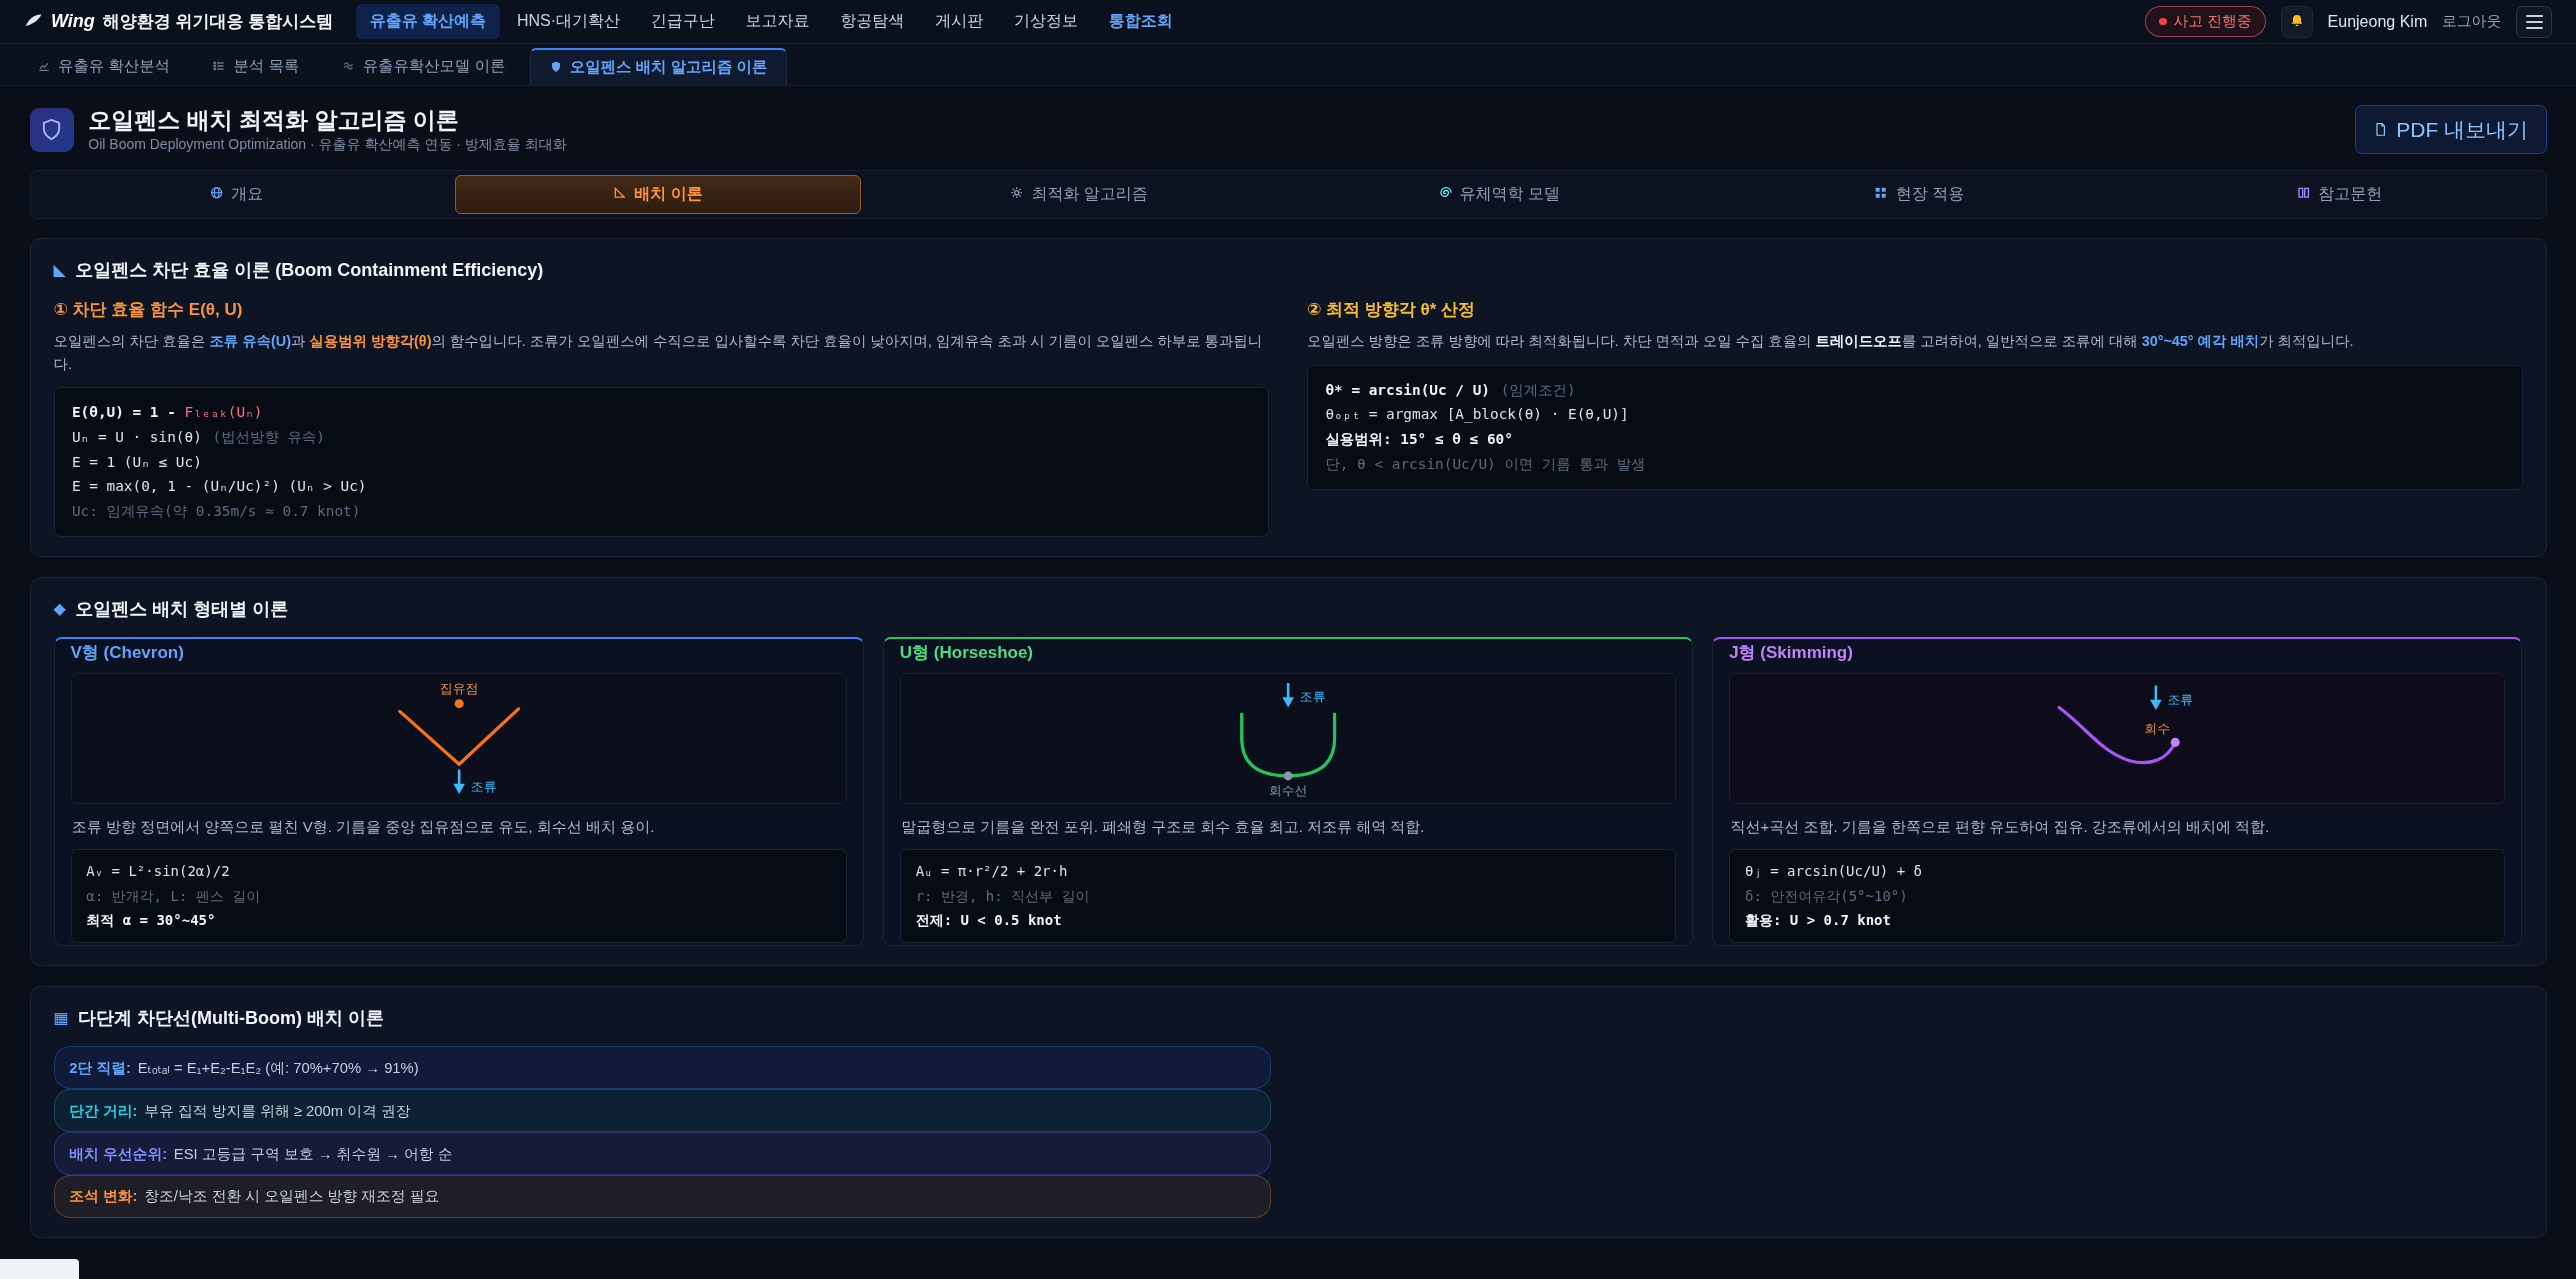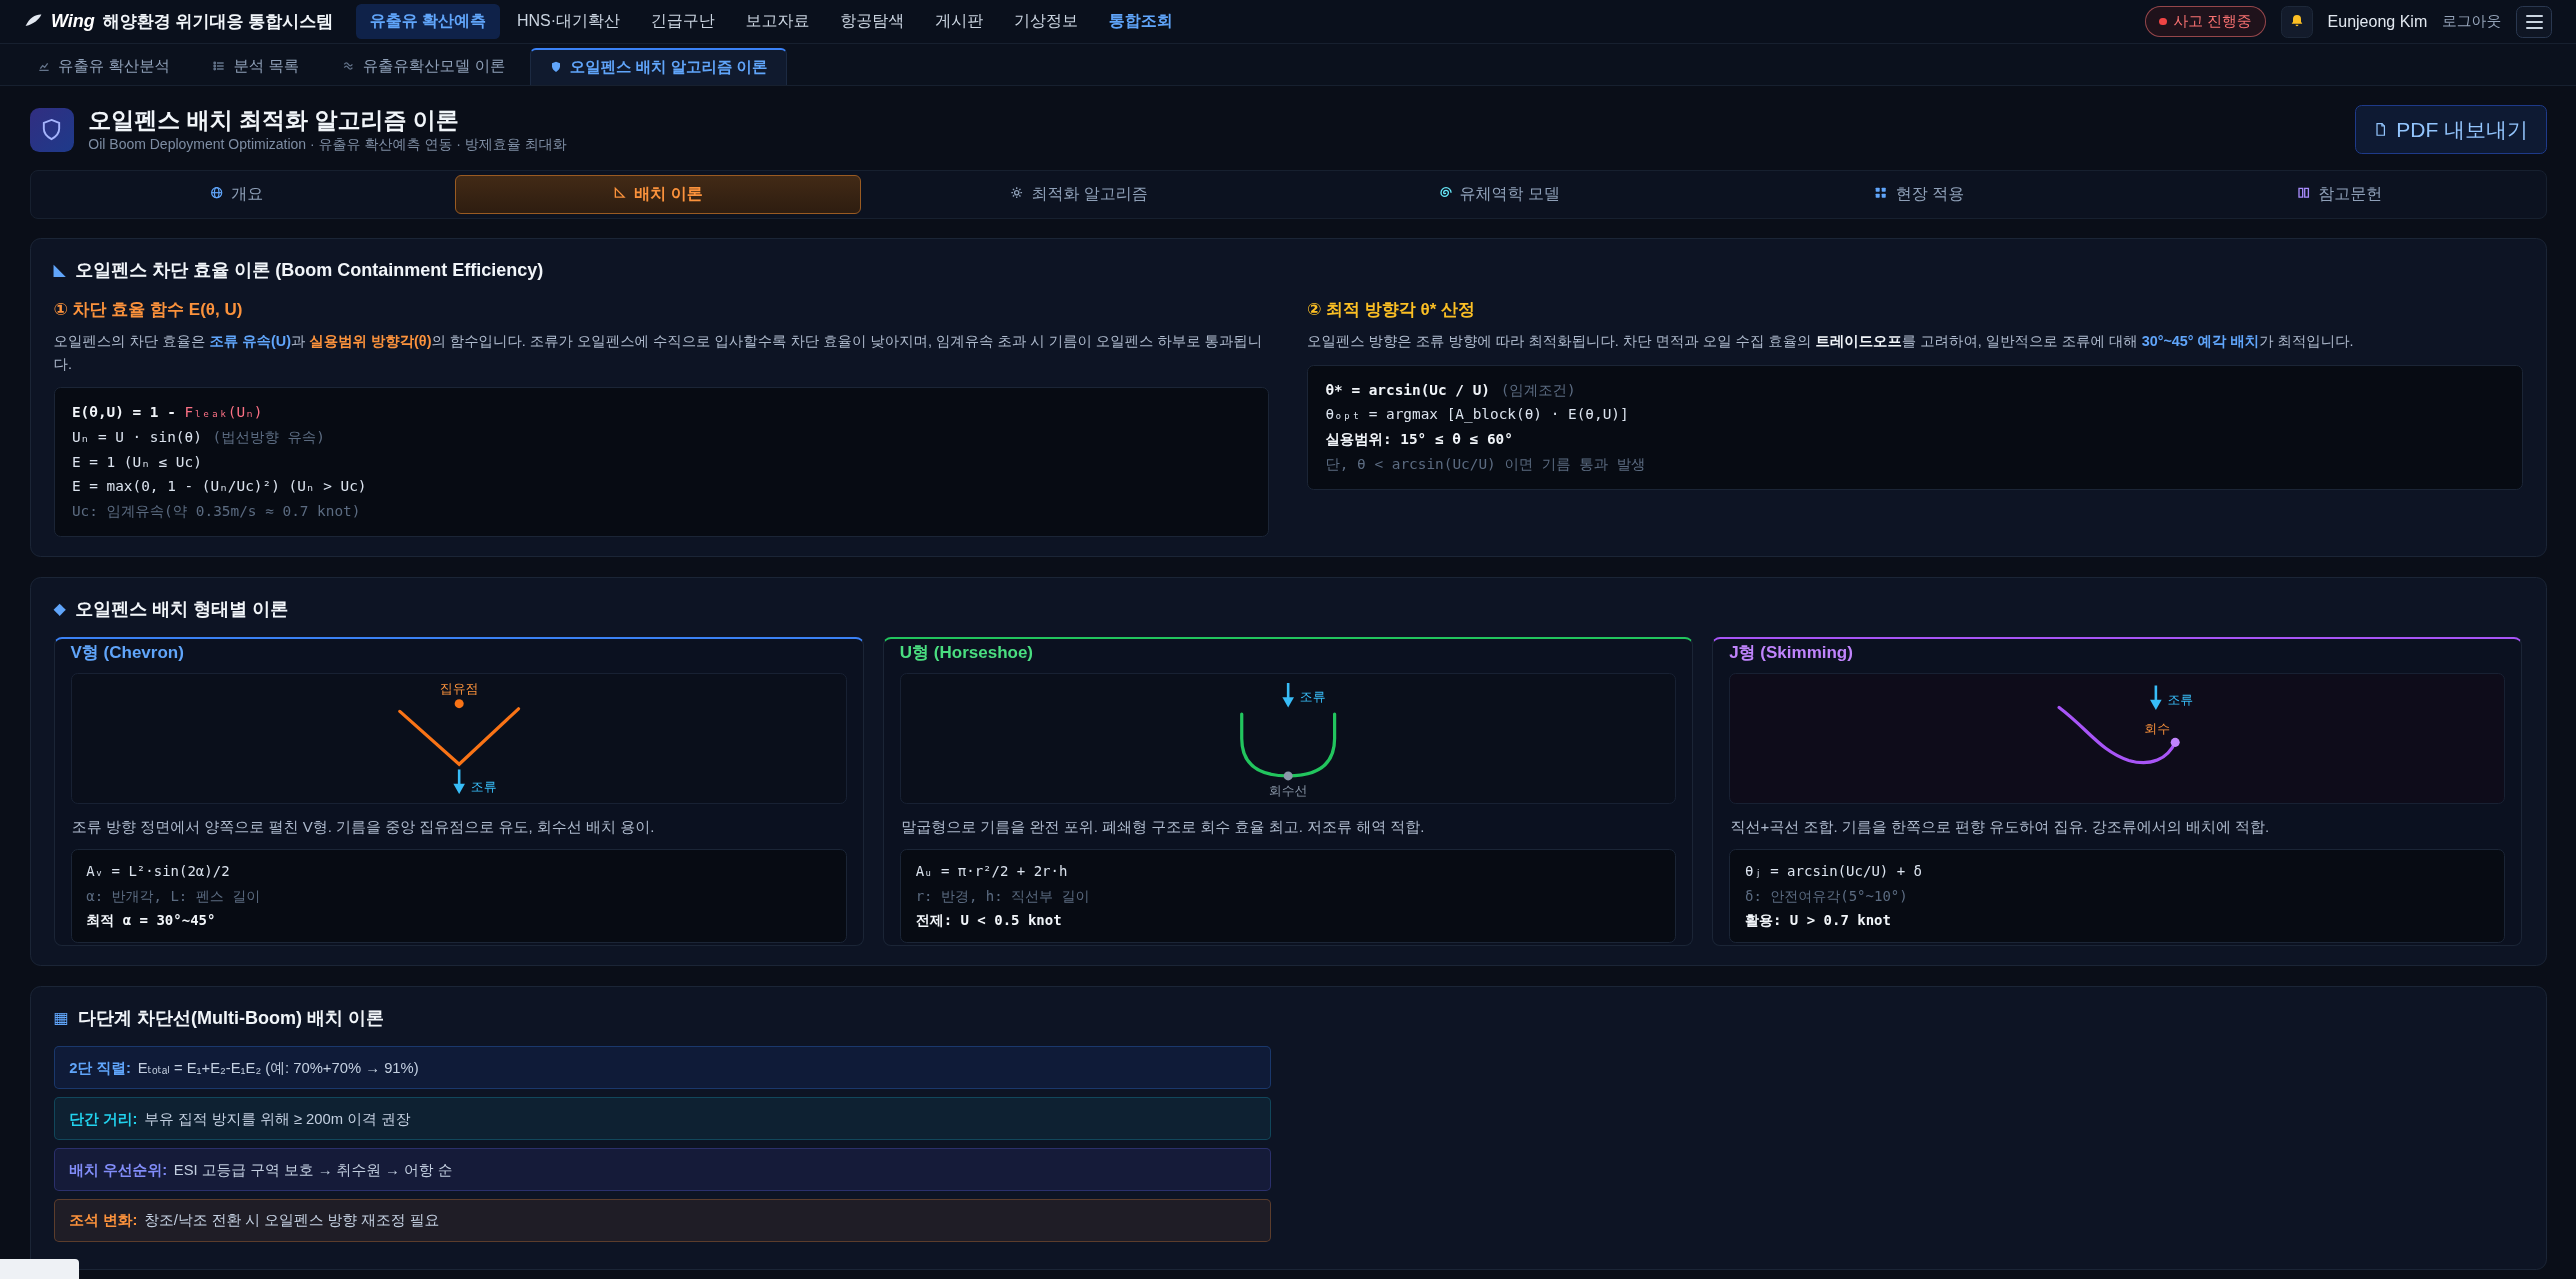--- a/index.html
+++ b/index.html
@@ -64,21 +64,21 @@
   .diagram{height:131px;background:#0a0f1b;border:0.7px solid #182133;border-radius:6.7px;overflow:hidden}
   .card.j .diagram{background:#0e0c1a}
   .diagram svg{width:100%;height:100%}
   .diagram text{font-size:20px;font-family:"Liberation Sans","DejaVu Sans",sans-serif}
   .t-orange{fill:#fb923c}.t-cyan{fill:#38bdf8}.t-gray{fill:#8b98a9}
   .card-desc{font-size:15px;line-height:1.55;color:#aebacd;margin:10.7px 1.3px}
   .formula{background:#070b13;border:0.7px solid #1b2536;border-radius:6.7px;padding:9.4px 14.8px;
     font-family:"DejaVu Sans Mono","Liberation Mono",monospace;font-size:14px;line-height:1.75;color:#dbe3ee}
   
   .mb-grid{display:grid;grid-template-columns:1fr 1fr;gap:35px;align-items:start}
-  .note{border-radius:5px;padding:9.4px 14.8px;font-size:14.8px;line-height:1.5;margin-bottom:8px;border:0.7px solid;cursor:default}
+  .note{border-radius:16px;padding:9.4px 14.8px;font-size:14.8px;line-height:1.5;border:0.7px solid;cursor:default}
   .note.n0{background:rgba(37,99,235,.10);border-color:rgba(59,130,246,.28)}
   .note.n1{background:rgba(34,211,238,.07);border-color:rgba(34,211,238,.22)}
   .note.n2{background:rgba(99,102,241,.10);border-color:rgba(99,102,241,.28)}
   .note.n3{background:rgba(251,146,60,.08);border-color:rgba(251,146,60,.28)}
   .note .lbl{font-weight:bold;margin-right:6.7px}
   .note.n0 .lbl{color:#60a5fa}.note.n1 .lbl{color:#22d3ee}.note.n2 .lbl{color:#818cf8}.note.n3 .lbl{color:#fb923c}
   .note .txt{color:#c3cfe0}
   
   .status-bubble{position:fixed;left:0;bottom:0;width:79px;height:20px;background:#eef1f5;border-top-right-radius:4px}
 </style>

